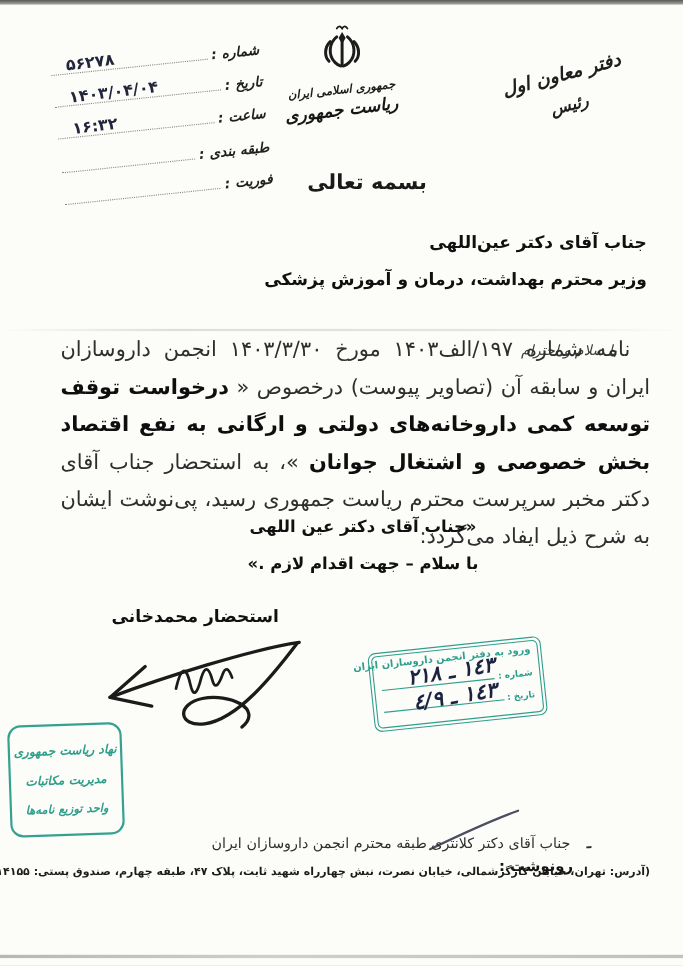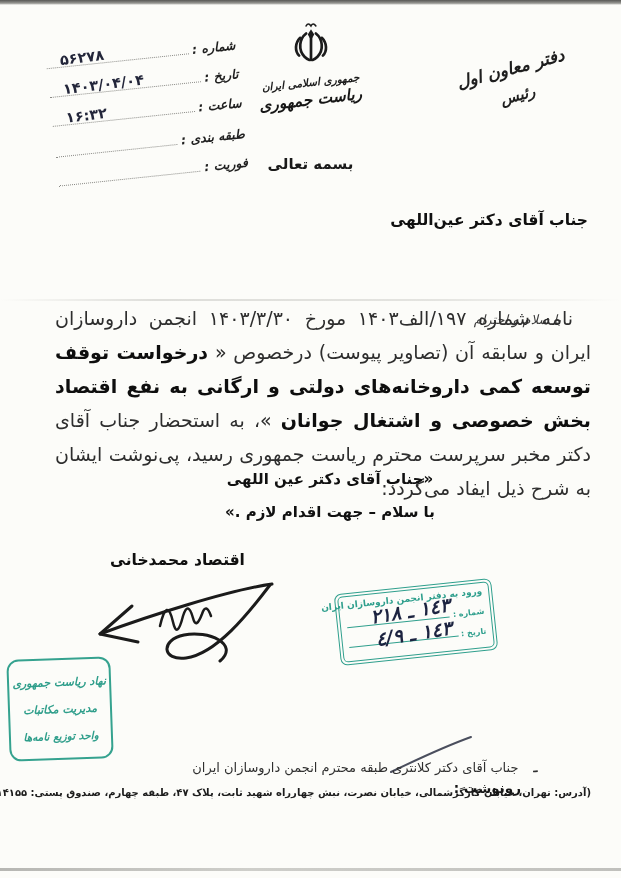--- a/index.html
+++ b/index.html
@@ -27,22 +27,22 @@
   .meta-label{font-size:12.5px;font-weight:700;color:#1f1f1f;white-space:nowrap;padding-left:4px;font-style:italic;}
   .meta-leader{flex:1;border-bottom:1.5px dotted #8a8a86;height:1px;margin-bottom:3px;}
   .meta-value{position:absolute;left:14px;bottom:3px;font-size:14.5px;font-weight:700;color:#23263a;
     direction:rtl;letter-spacing:.5px;transform:rotate(-1deg);}
 
   
   .letterhead{position:absolute;left:233px;top:20px;width:155px;text-align:center;}
   .emblem{display:block;margin:0 auto;}
   .org1{font-size:10.5px;font-weight:700;font-style:italic;color:#1c1c1c;transform:rotate(-6deg);margin-top:2px;}
   .org2{font-size:15.5px;font-weight:700;font-style:italic;color:#161616;transform:rotate(-7deg);margin-top:3px;letter-spacing:1px;}
-  .besmellah{position:absolute;left:233px;top:155px;width:155px;text-align:center;
-    font-size:15px;font-weight:700;color:#1a1a1a;}
+  .besmellah{position:absolute;left:233px;top:155px;width:155px;text-align:right;
+    font-size:19px;font-weight:700;color:#1a1a1a;}
 
   
   .routing{position:absolute;right:22px;top:58px;width:170px;text-align:center;
     transform:rotate(-15deg);direction:rtl;color:#1e1e1e;}
   .routing .r1{font-size:17px;font-style:italic;font-weight:600;}
   .routing .r2{font-size:15px;font-style:italic;font-weight:600;margin-top:9px;}
 
   
   .addressee{position:absolute;right:33px;top:203px;direction:rtl;
     font-weight:700;font-size:15.5px;line-height:34px;color:#101010;}
@@ -145,31 +145,32 @@
 
   <div class="besmellah">بسمه تعالی</div>
 
   <div class="routing">
     <div class="r1">دفتر معاون اول</div>
     <div class="r2">رئیس</div>
   </div>
 
   <div class="addressee">
     <div>جناب آقای دکتر عین‌اللهی</div>
+    <div>وزیر محترم بهداشت، درمان و آموزش پزشکی</div>
   </div>
 
   <div class="salutation">با سلام و احترام</div>
   <p class="body-par"><span>نامه شماره ۱۹۷/الف۱۴۰۳ مورخ ۱۴۰۳/۳/۳۰ انجمن داروسازان ایران و سابقه آن (تصاویر پیوست) درخصوص « </span><b>درخواست توقف توسعه کمی داروخانه‌های دولتی و ارگانی به نفع اقتصاد بخش خصوصی و اشتغال جوانان</b><span> »، به استحضار جناب آقای دکتر مخبر سرپرست محترم ریاست جمهوری رسید، پی‌نوشت ایشان به شرح ذیل ایفاد می‌گردد:</span></p>
 
   <div class="quote">
     <div>«جناب آقای دکتر عین اللهی</div>
     <div>با سلام – جهت اقدام لازم .»</div>
   </div>
 
-  <div class="signer">اقتصاد محمدخانی</div>
+  <div class="signer">استحضار محمدخانی</div>
   <svg class="sig-svg" width="210" height="98" viewBox="0 0 210 98" aria-hidden="true">
     <g fill="none" stroke="#1b1b1b" stroke-linecap="round" stroke-linejoin="round">
       <path d="M12 64 C60 46 142 20 184 14" stroke-width="3"></path>
       <path d="M44 36 L12 64 L50 72" stroke-width="3"></path>
       <path d="M72 56 q7 -30 13 -4 q4 18 10 -6 q5 -16 10 2 q3 12 9 -4 q4 -12 9 2" stroke-width="2.5"></path>
       <path d="M182 15 C160 44 128 84 98 88 C74 91 72 70 96 65 C120 60 152 74 132 91" stroke-width="3"></path>
     </g>
   </svg>
 
   <div class="entry-stamp">

